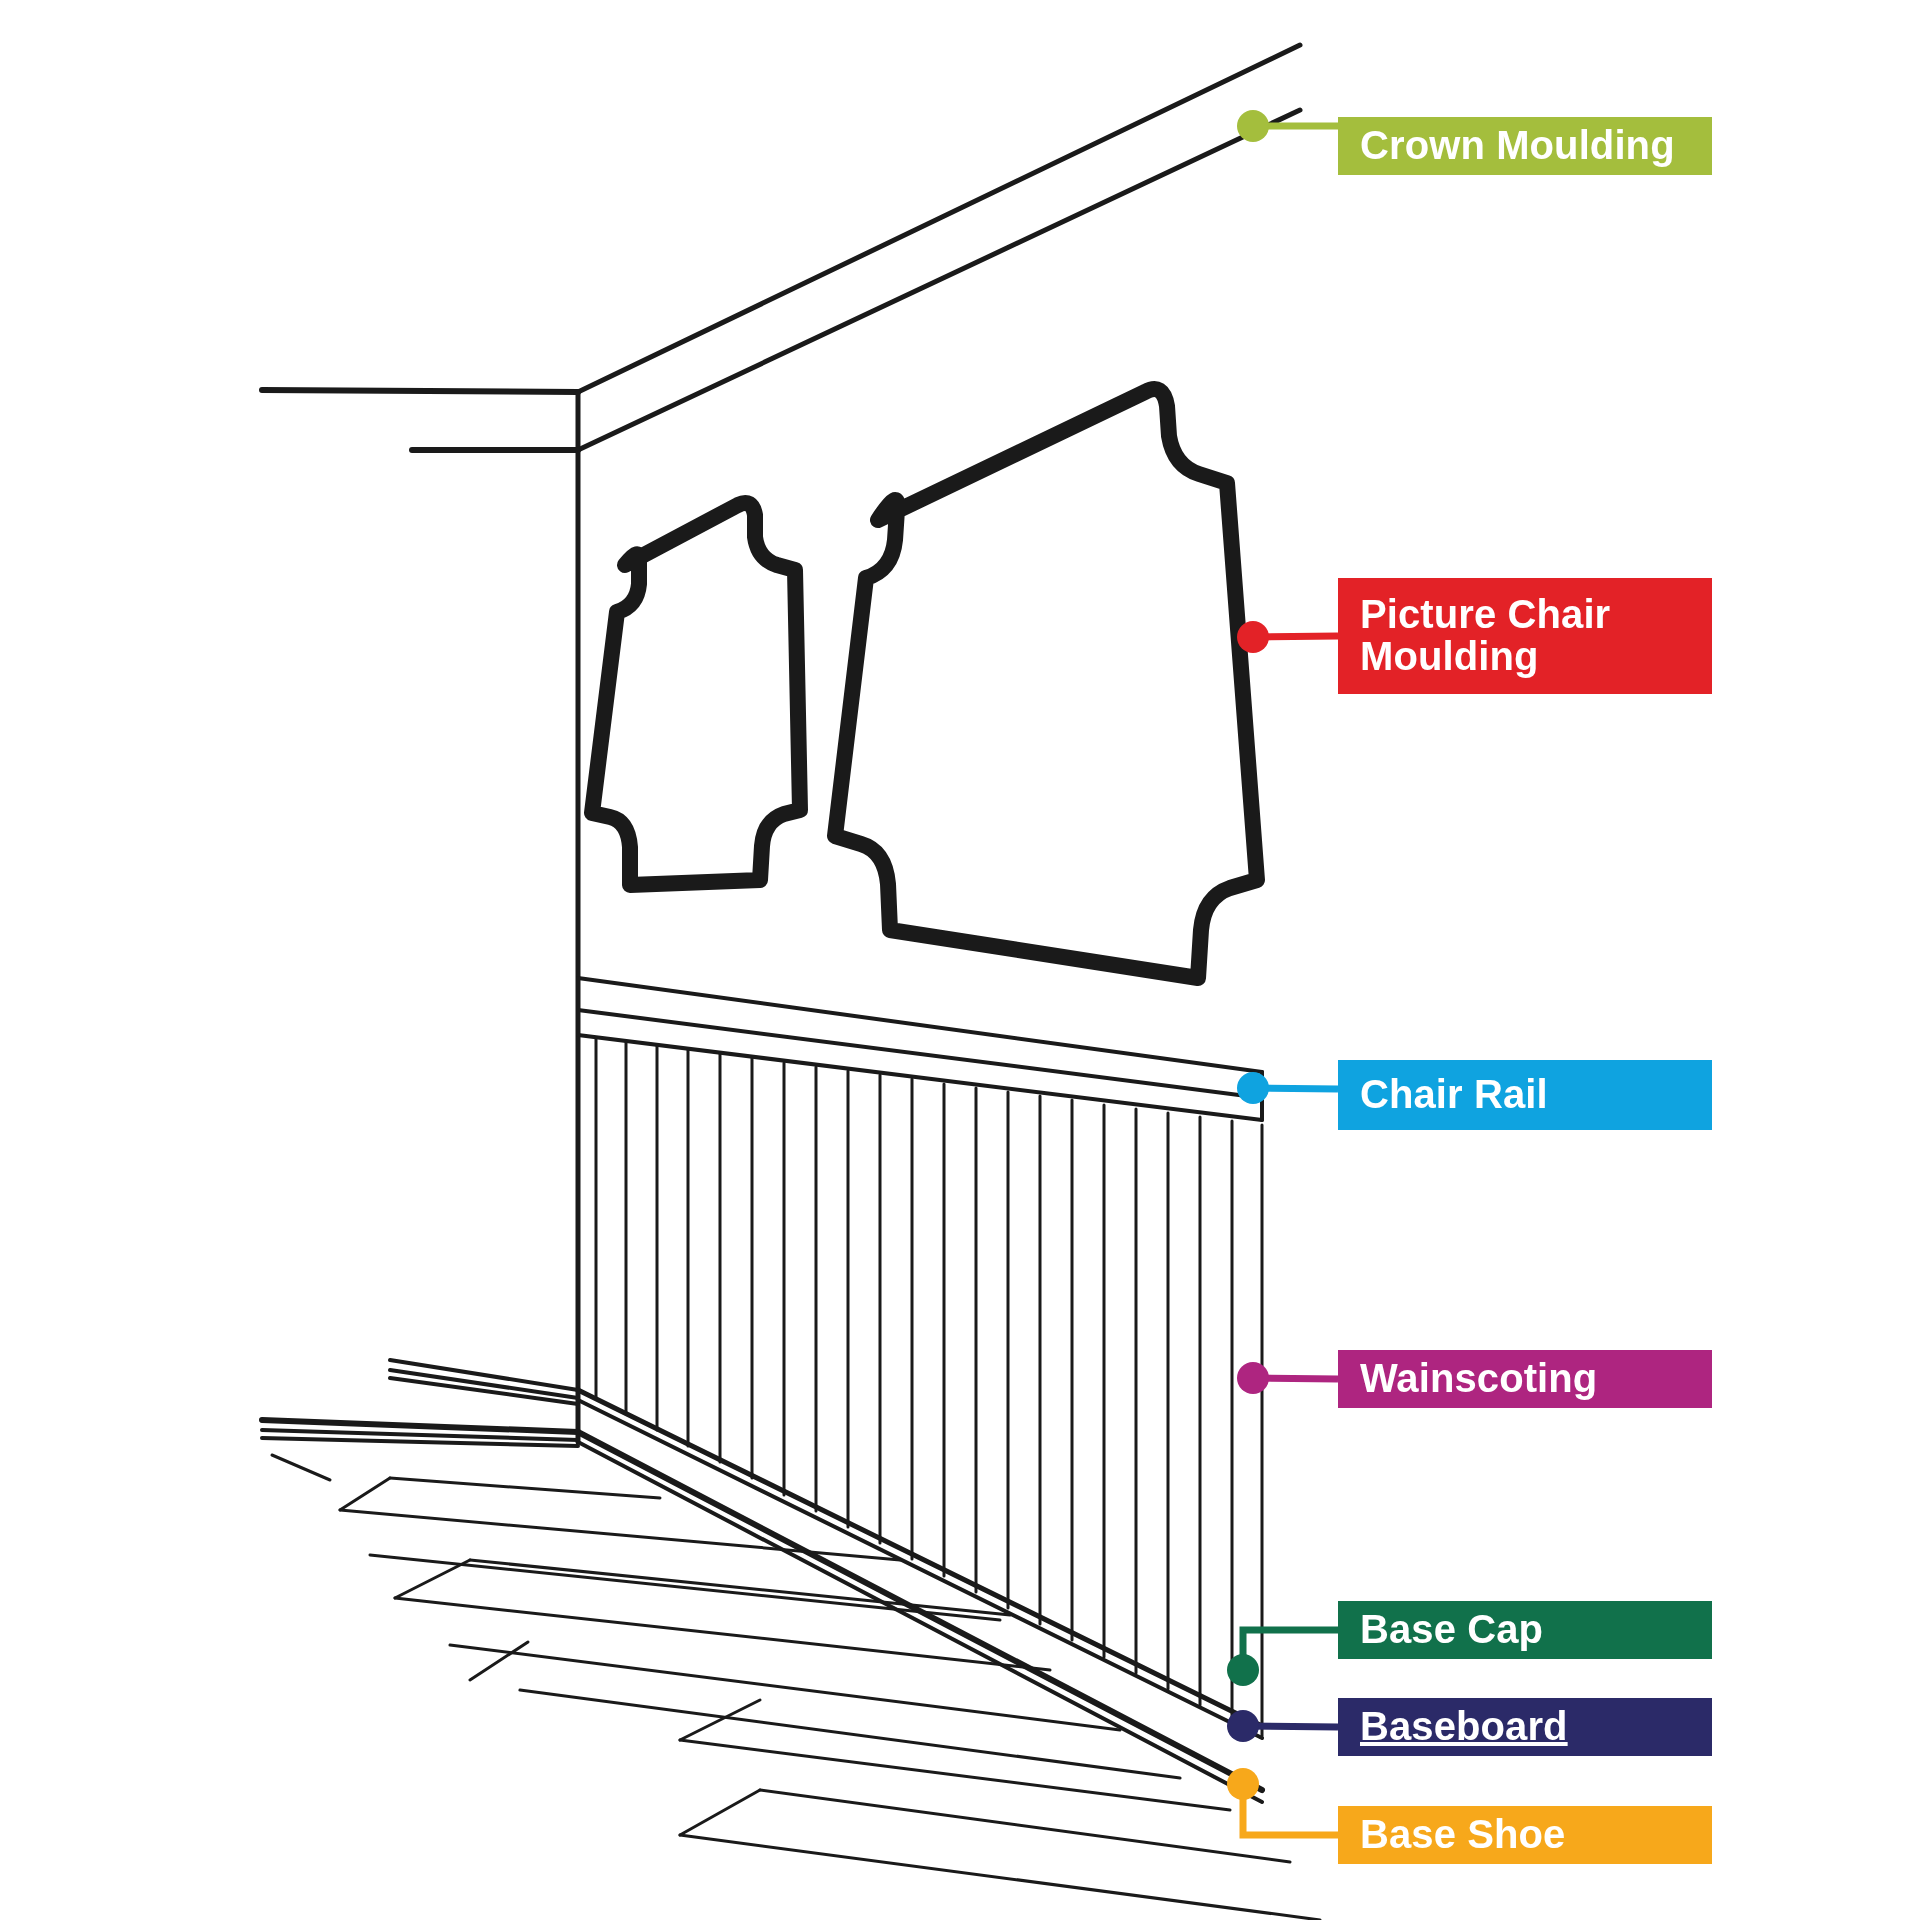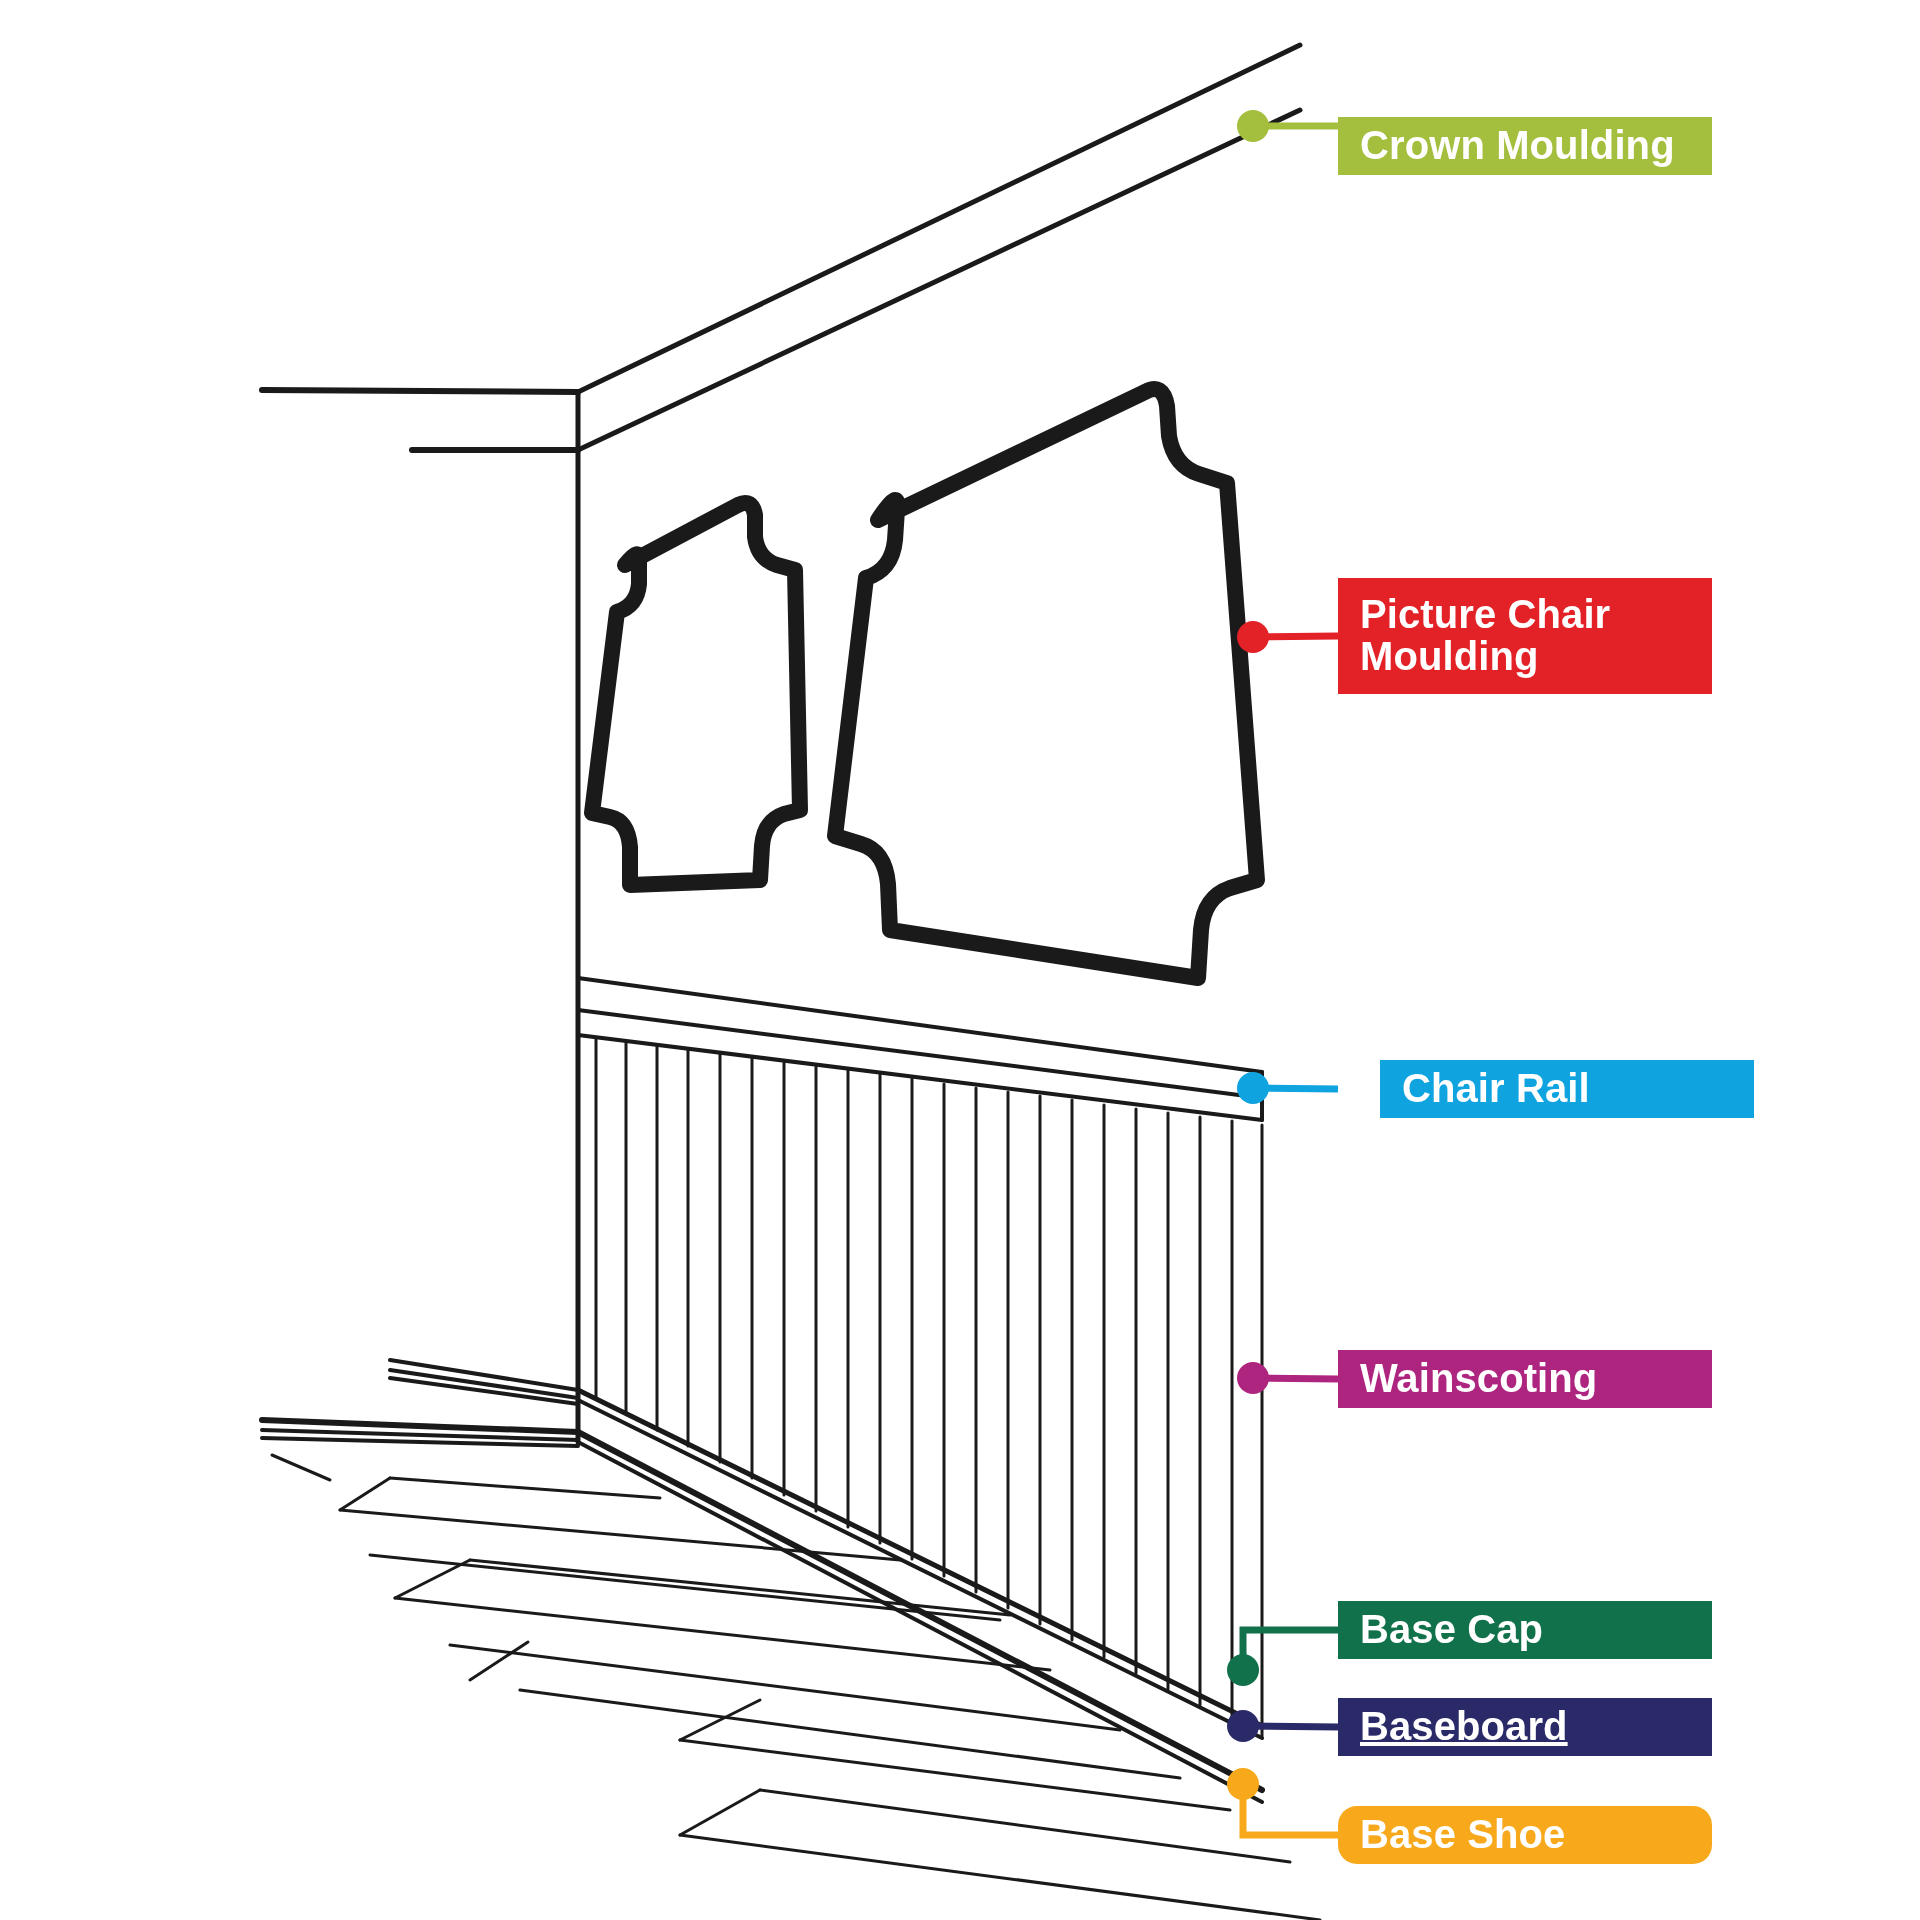--- a/index.html
+++ b/index.html
@@ -207,20 +207,20 @@
           <path d="M1243,1784 L1243,1835 L1338,1835" stroke="#F7A81B" stroke-width="7" fill="none" stroke-linecap="butt" stroke-linejoin="miter"></path>
           <circle cx="1243" cy="1784" r="16" fill="#F7A81B"></circle>
         </g>
       </g>
   </svg>
 
   <div id="banners">
       <div class="callout-label" style="left: 1338px; top: 97px; width: 374px; height: 58px; background: rgb(164, 190, 61); font-size: 40px; margin-top: 20px;">Crown Moulding</div>
       <div class="callout-label" style="left: 1338px; top: 578px; width: 374px; height: 116px; background: rgb(227, 34, 39); font-size: 40px;">Picture Chair
 Moulding</div>
-      <div class="callout-label" style="left: 1338px; top: 1060px; width: 374px; height: 58px; background: rgb(15, 163, 224); font-size: 40px; margin-left: 42px;">Chair Rail</div>
+      <div class="callout-label" style="left: 1338px; top: 1060px; width: 374px; height: 70px; background: rgb(15, 163, 224); font-size: 40px;">Chair Rail</div>
       <div class="callout-label" style="left: 1338px; top: 1350px; width: 374px; height: 58px; background: rgb(174, 37, 128); font-size: 40px; text-align: right;">Wainscoting</div>
       <div class="callout-label" style="left: 1338px; top: 1601px; width: 374px; height: 58px; background: rgb(17, 113, 75); font-size: 40px;">Base Cap</div>
       <div class="callout-label" style="left: 1338px; top: 1698px; width: 374px; height: 58px; background: rgb(43, 42, 104); font-size: 40px; text-decoration: underline;">Baseboard</div>
-      <div class="callout-label" style="left: 1338px; top: 1806px; width: 374px; height: 58px; background: rgb(247, 168, 27); font-size: 40px; border-radius: 19px;">Base Shoe</div>
+      <div class="callout-label" style="left: 1338px; top: 1806px; width: 374px; height: 58px; background: rgb(247, 168, 27); font-size: 40px;">Base Shoe</div>
     </div>
 
 </div>
 
 </body></html>

